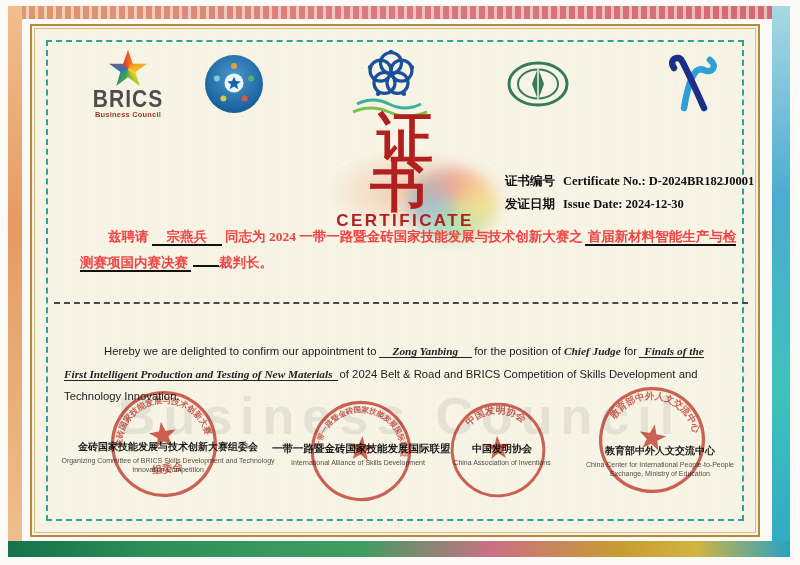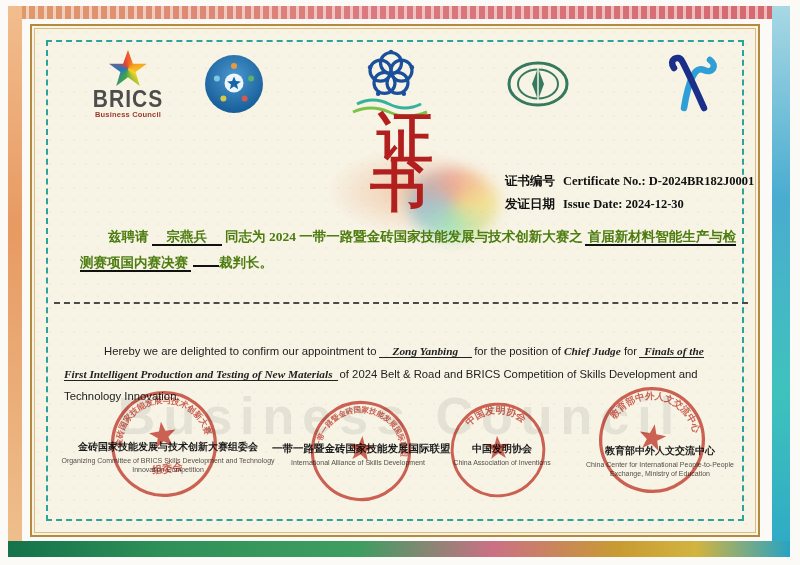--- a/index.html
+++ b/index.html
@@ -57,21 +57,21 @@
 
   
   .cert-info { position:absolute; left:505px; top:170px; z-index:3;
     font-family:"Liberation Serif", serif; color:#111; }
   .cert-row { font-size:12.5px; font-weight:700; line-height:23px; white-space:nowrap; }
   .cert-row .cn { margin-right:8px; }
 
   
   .body-cn { position:absolute; left:80px; top:224px; width:664px; z-index:3;
     font-family:"Liberation Serif", serif; font-size:13.5px; font-weight:700;
-    color:#4d7c0f; line-height:26px; }
+    color:#ef4444; line-height:26px; }
   .body-cn .para { text-indent:28px; }
   .fill-name { border-bottom:2px solid #111; padding:0 15px; font-weight:800; margin:0 3px; }
   .fill-event { border-bottom:2px solid #111; padding:0 3px; font-weight:800; margin:0 2px; }
   .blank-line { display:inline-block; width:26px; height:14px; border-bottom:2px solid #111; }
   .closing { text-indent:28px; margin-top:2px; }
 
   .sep-dashed { position:absolute; left:54px; top:302px; width:694px; height:0;
     border-top:2px dashed #4a4a4a; z-index:3; }
 
   
@@ -178,20 +178,21 @@
 
 <div class="logo logo-ribbon">
   <svg viewBox="0 0 64 64" width="64" height="64">
     <path d="M50 10 C58 16 52 24 44 20 C34 15 28 34 24 58" fill="none" stroke="#2f9fd6" stroke-width="6.5" stroke-linecap="round"></path>
     <path d="M14 18 C8 10 18 4 22 11 C28 22 36 40 44 58" fill="none" stroke="#1b2e8a" stroke-width="6.5" stroke-linecap="round"></path>
   </svg>
 </div>
 
 <div class="title-block">
   <div class="title-cn">证书</div>
+  <div class="title-en">CERTIFICATE</div>
 </div>
 
 <div class="cert-info">
   <div class="cert-row">
     <span class="cn">证书编号</span><span>Certificate No.:</span>
     <span>D-2024BR182J0001</span>
   </div>
   <div class="cert-row">
     <span class="cn">发证日期</span><span>Issue Date:</span>
     <span>2024-12-30</span>

